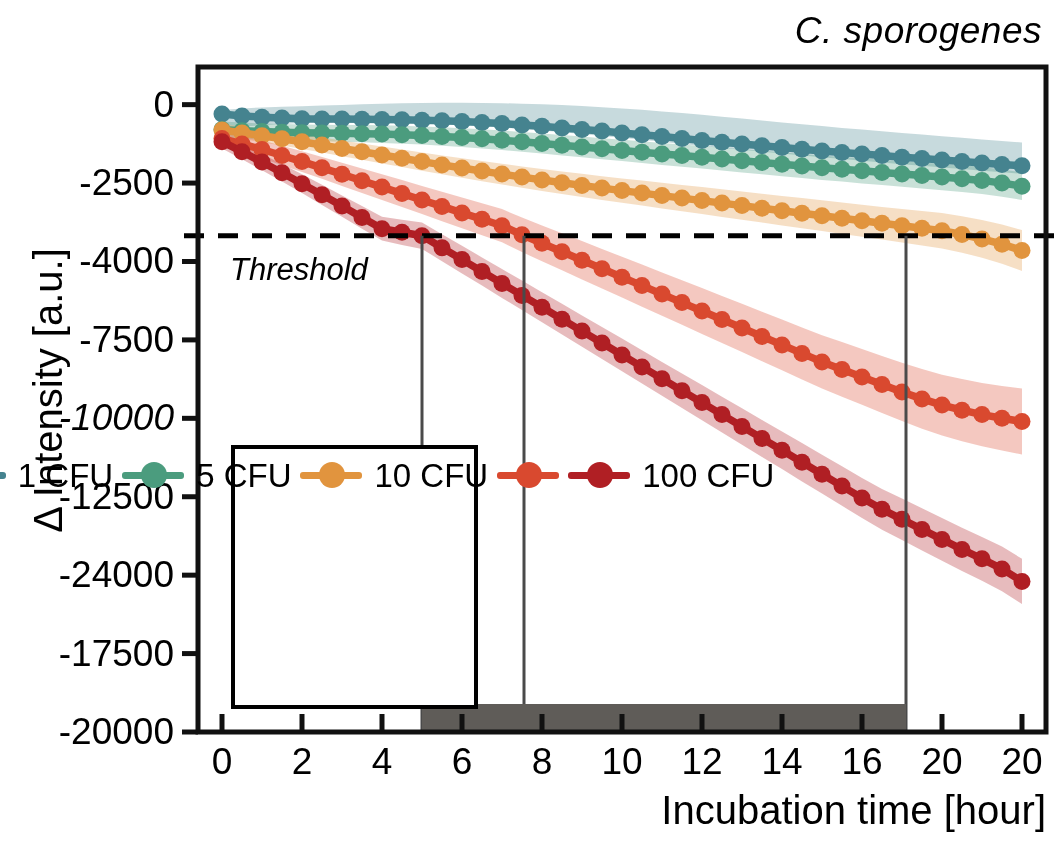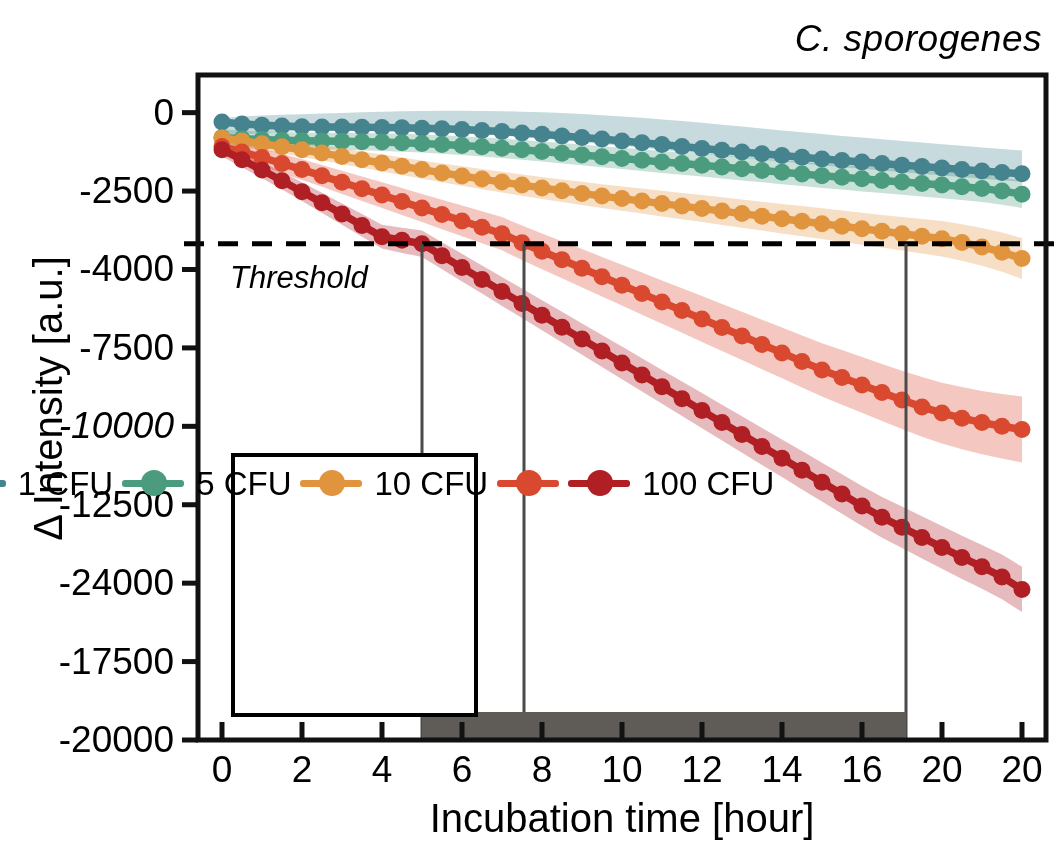--- a/index.html
+++ b/index.html
@@ -1,24 +1,24 @@
 <!DOCTYPE html>
 <html><head>
 <meta charset="utf-8">
 <style>
   html,body{margin:0;padding:0;background:#ffffff;}
   body{width:1058px;height:844px;position:relative;overflow:hidden;
        font-family:"Liberation Sans","DejaVu Sans",sans-serif;color:#000;}
-  #fig{position:absolute;left:0;top:16px;width:1058px;height:728px;}
+  #fig{position:absolute;left:0;top:8px;width:1058px;height:728px;}
   .title{position:absolute;right:16px;top:2px;font-size:37px;font-style:italic;
          letter-spacing:0.5px;white-space:nowrap;}
   .ylabel{position:absolute;left:-232px;top:360px;width:560px;text-align:center;
           font-size:40px;transform:rotate(-90deg);transform-origin:center center;
           white-space:nowrap;}
-  .xlabel{position:absolute;left:198px;top:780px;width:848px;text-align:center;
+  .xlabel{position:absolute;left:198px;top:780px;width:848px;text-align:right;
           font-size:40px;white-space:nowrap;}
   .ytick{position:absolute;right:0;text-align:right;font-size:37px;
          white-space:nowrap;transform:translateY(-50%);}
   .xtick{position:absolute;top:733px;font-size:37px;text-align:center;
          transform:translateX(-50%);white-space:nowrap;}
   .thr-label{position:absolute;font-size:31px;font-style:italic;white-space:nowrap;}
   .legend{position:absolute;left:231px;top:437px;width:247px;height:264px;
           background:#fff;border:4px solid #000;box-sizing:border-box;
           display:flex;justify-content:center;}
   .lg-row{display:flex;align-items:center;height:52px;padding-left:9px;}

